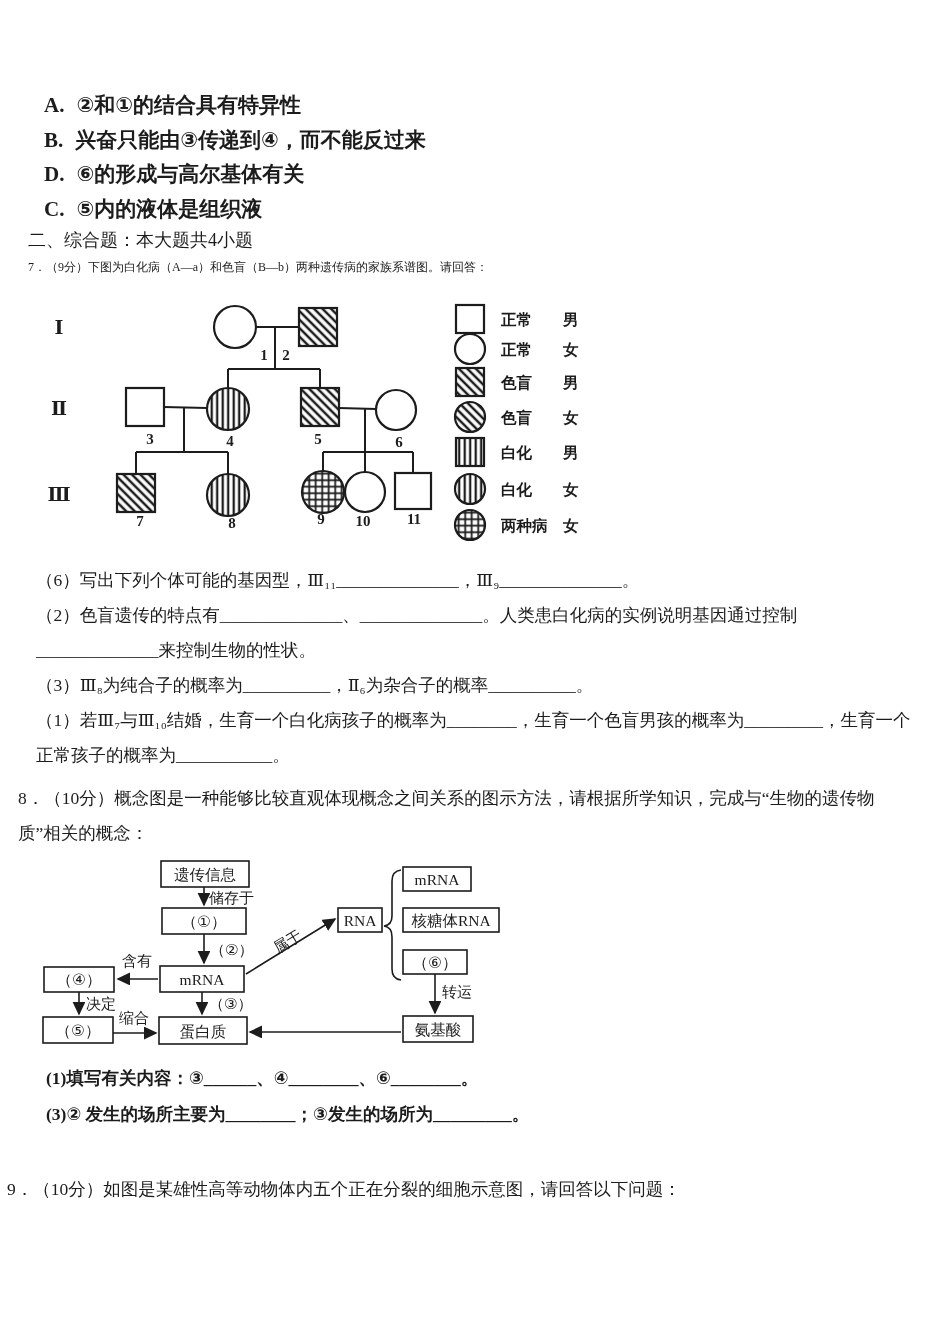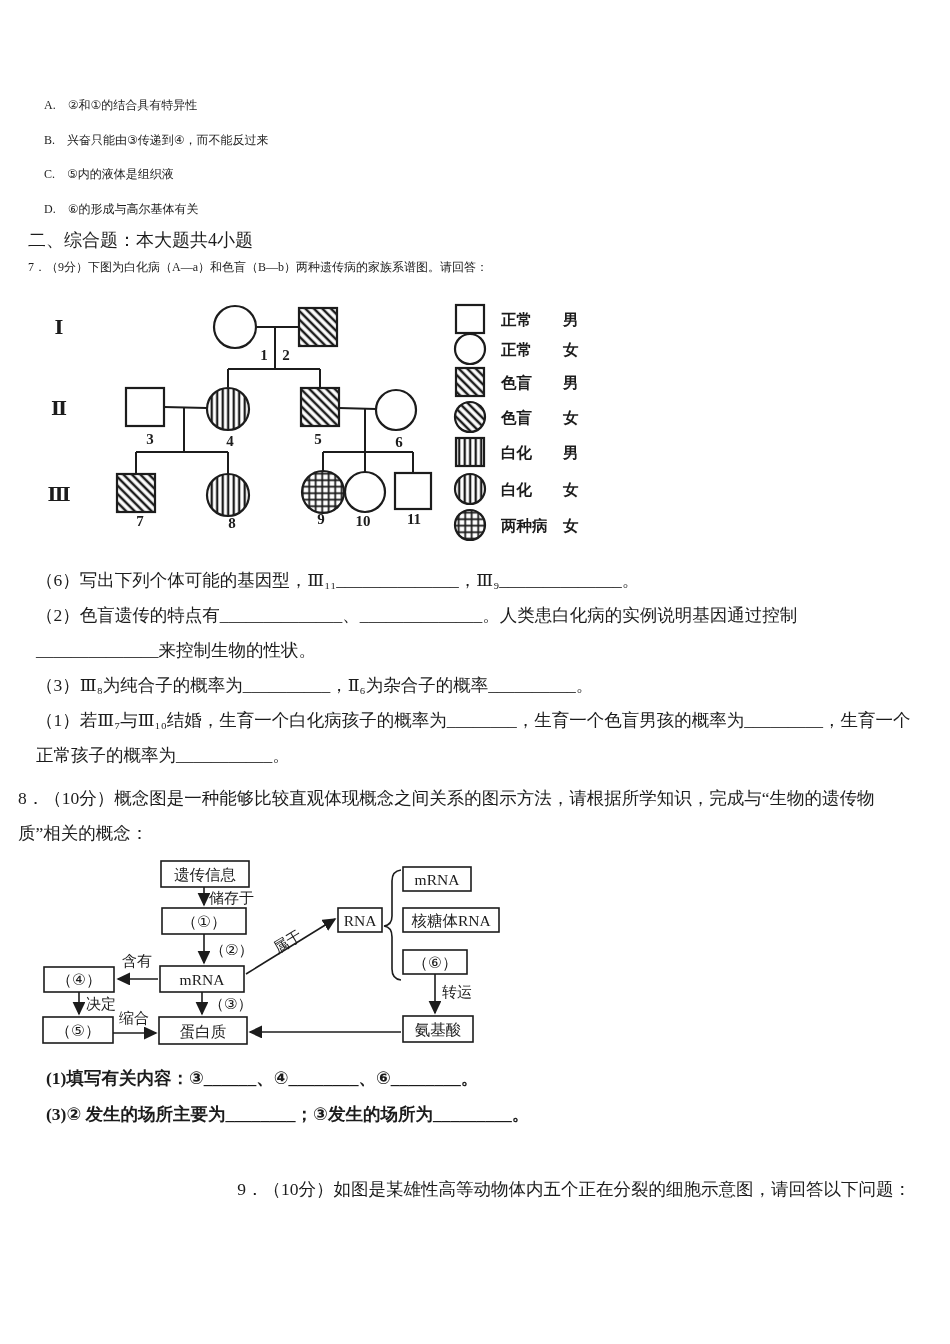--- a/index.html
+++ b/index.html
@@ -3,41 +3,41 @@
 <meta charset="utf-8">
 <style>
   html,body{margin:0;padding:0;}
   body{
     width:950px;height:1344px;position:relative;background:#ffffff;
     font-family:"Liberation Serif","DejaVu Serif","DejaVu Sans",serif;
     color:#1c1c1c;overflow:hidden;
   }
   .abs{position:absolute;}
   .txt{font-size:17.5px;line-height:35px;}
-  .opt{font-weight:normal;font-size:12px;line-height:34.5px;white-space:nowrap;}
+  .opt{font-weight:bold;font-size:21px;line-height:34.5px;white-space:nowrap;}
   .opt-label{margin-right:12px;}
   .section-header{font-weight:normal;font-size:18px;line-height:24px;}
   .stem{font-size:12px;line-height:35px;font-family:Liberation Serif, serif;}
   .part{margin:0;}
   .boldparts p{font-weight:bold;}
   svg text{font-family:"Liberation Serif","DejaVu Serif","DejaVu Sans",serif;fill:#1c1c1c;}
   .ped-num{font-size:15px;font-weight:bold;}
   .ped-gen{font-size:19px;font-weight:bold;}
   .leg-txt{font-size:15.5px;font-weight:bold;}
   .cm-box-txt{font-size:15.5px;}
   .cm-edge-txt{font-size:15px;}
 </style>
 </head>
 <body>
 
 <div class="abs" style="left:44px;top:88px;">
   <div class="opt"><span class="opt-label">A.</span><span>②和①的结合具有特异性</span></div>
   <div class="opt"><span class="opt-label">B.</span><span>兴奋只能由③传递到④，而不能反过来</span></div>
+  <div class="opt"><span class="opt-label">D.</span><span>⑥的形成与高尔基体有关</span></div>
   <div class="opt"><span class="opt-label">C.</span><span>⑤内的液体是组织液</span></div>
-  <div class="opt"><span class="opt-label">D.</span><span>⑥的形成与高尔基体有关</span></div>
 </div>
 
 <div class="abs section-header" style="left:28px;top:228px;">二、综合题：本大题共4小题</div>
 
 <div class="abs stem" style="left:28px;top:250px;width:900px;">7．（9分）下图为白化病（A—a）和色盲（B—b）两种遗传病的家族系谱图。请回答：</div>
 
 <svg class="abs" style="left:33px;top:295px;" width="612" height="258" viewBox="0 0 612 258">
   <defs>
     <pattern id="pdiag" patternUnits="userSpaceOnUse" width="6" height="6" patternTransform="rotate(-45)">
       <rect width="6" height="6" fill="#ffffff"></rect>
@@ -196,13 +196,13 @@
   <text class="cm-edge-txt" x="171" y="153">（③）</text>
   <text class="cm-edge-txt" x="252" y="90" text-anchor="middle" transform="rotate(-31 252 90)">属于</text>
   <text class="cm-edge-txt" x="404" y="141">转运</text>
 </svg>
 
 <div class="abs txt boldparts" style="left:46px;top:1060px;width:868px;line-height:36px;">
   <p class="part">(1)填写有关内容：③______、④________、⑥________。</p>
   <p class="part">(3)② 发生的场所主要为________；③发生的场所为_________。</p>
 </div>
 
-<div class="abs txt" style="left:15px;top:1172px;width:896px;text-align:right;">9．（10分）如图是某雄性高等动物体内五个正在分裂的细胞示意图，请回答以下问题：</div>
+<div class="abs txt" style="left:7px;top:1172px;width:896px;">9．（10分）如图是某雄性高等动物体内五个正在分裂的细胞示意图，请回答以下问题：</div>
 
 </body></html>

